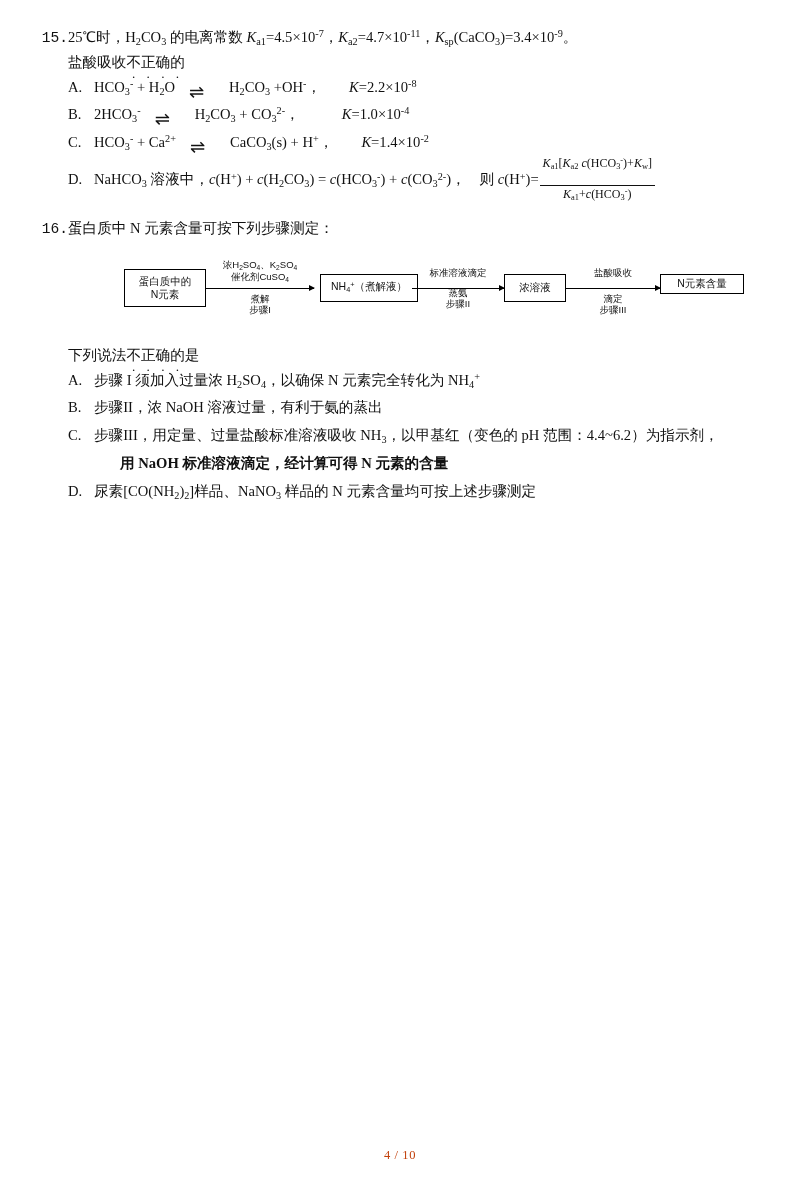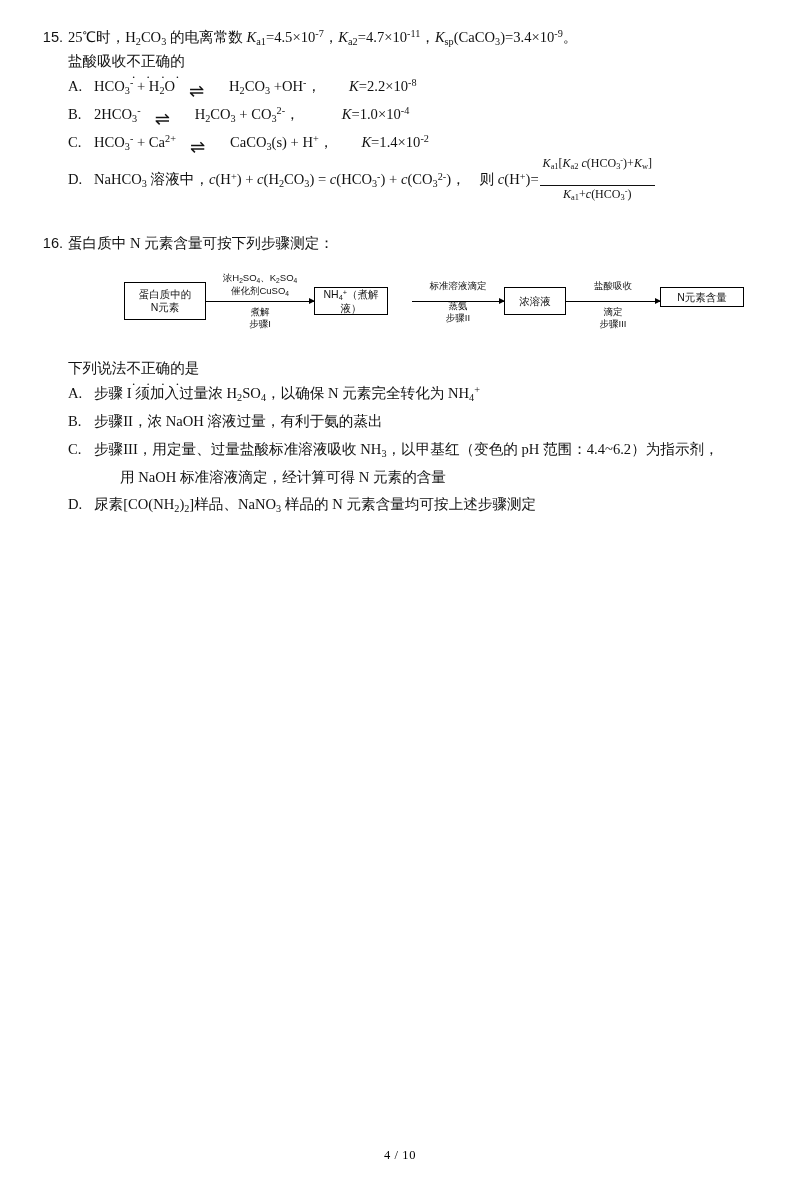--- a/index.html
+++ b/index.html
@@ -35,22 +35,22 @@
   }
   .q-head {
     display: flex;
     align-items: baseline;
     font-size: 14.6px;
     line-height: 1.55;
   }
   .q-num {
     width: 30px;
     flex: 0 0 30px;
-    text-align: center;
-    font-family: Liberation Sans, sans-serif;
+    text-align: right;
+    font-family: Liberation Mono, monospace;
   }
   .q-stem {
     flex: 1 1 auto;
   }
   .sub {
     margin-left: 30px;
     font-size: 14.6px;
     line-height: 1.65;
   }
   .opt {
@@ -63,20 +63,21 @@
   .opt-label {
     width: 26px;
     flex: 0 0 26px;
   }
   .opt-body {
     flex: 1 1 auto;
   }
   .opt-body .cont {
     display: block;
     margin-left: 26px;
+    font-weight: bold;
   }
 
   
   sub { font-size: 0.7em; vertical-align: -0.25em; }
   sup { font-size: 0.7em; vertical-align: 0.45em; }
   .ital { font-style: italic; }
   .eqgap { display: inline-block; width: 14px; }
   .arrows {
     display: inline-block;
     position: relative;
@@ -193,21 +194,21 @@
   }
 
   
   .footer {
     position: absolute;
     left: 0;
     right: 0;
     top: 1148px;
     text-align: center;
     font-size: 12.5px;
-    color: #000000;
+    color: #c2410c;
     font-family: "Liberation Serif", serif;
     letter-spacing: 0.6px;
   }
 </style>
 </head>
 <body>
 
 <div class="page">
   <div class="content">
 
@@ -245,38 +246,38 @@
       </div>
 
       <div class="opt">
         <div class="opt-label">D.</div>
         <div class="opt-body">
           NaHCO<sub>3</sub> 溶液中，<span class="ital">c</span>(H<sup>+</sup>) + <span class="ital">c</span>(H<sub>2</sub>CO<sub>3</sub>) = <span class="ital">c</span>(HCO<sub>3</sub><sup>-</sup>) + <span class="ital">c</span>(CO<sub>3</sub><sup>2-</sup>)，<span class="eqgap"></span>则 <span class="ital">c</span>(H<sup>+</sup>)=<span class="frac"><span class="num"><span class="ital">K</span><sub>a1</sub>[<span class="ital">K</span><sub>a2</sub> <span class="ital">c</span>(HCO<sub>3</sub><sup>-</sup>)+<span class="ital">K</span><sub>w</sub>]</span><span class="den"><span class="ital">K</span><sub>a1</sub>+<span class="ital">c</span>(HCO<sub>3</sub><sup>-</sup>)</span></span>
         </div>
       </div>
     </div>
 
-    <div class="q" style="margin-top:27px;">
+    <div class="q" style="margin-top:12px;">
       <div class="q-head">
         <div class="q-num">16.</div>
         <div class="q-stem">蛋白质中 N 元素含量可按下列步骤测定：</div>
       </div>
 
       <div class="flow-wrap">
         <div class="flow">
 
           <div class="node" style="left:0; top:14px; width:82px; height:38px;">
             <span>蛋白质中的<br>N元素</span>
           </div>
 
           <div class="conn" style="left:82px; width:108px;"></div>
           <div class="conn-top" style="left:136px; top:4px;">浓H<sub>2</sub>SO<sub>4</sub>、K<sub>2</sub>SO<sub>4</sub><br>催化剂CuSO<sub>4</sub></div>
           <div class="conn-bot" style="left:136px; top:38px;">煮解<br>步骤I</div>
 
-          <div class="node" style="left:190px; top:19px; width:74px; height:28px;">
+          <div class="node" style="left:196px; top:19px; width:98px; height:28px;">
             <span>NH<sub>4</sub><sup>+</sup>（煮解液）</span>
           </div>
 
           <div class="conn" style="left:288px; width:92px;"></div>
           <div class="conn-top" style="left:334px; top:12px;">标准溶液滴定</div>
           <div class="conn-bot" style="left:334px; top:32px;">蒸氨<br>步骤II</div>
 
           <div class="node" style="left:380px; top:19px; width:62px; height:28px;text-align:right;">
             <span>浓溶液</span>
           </div>

